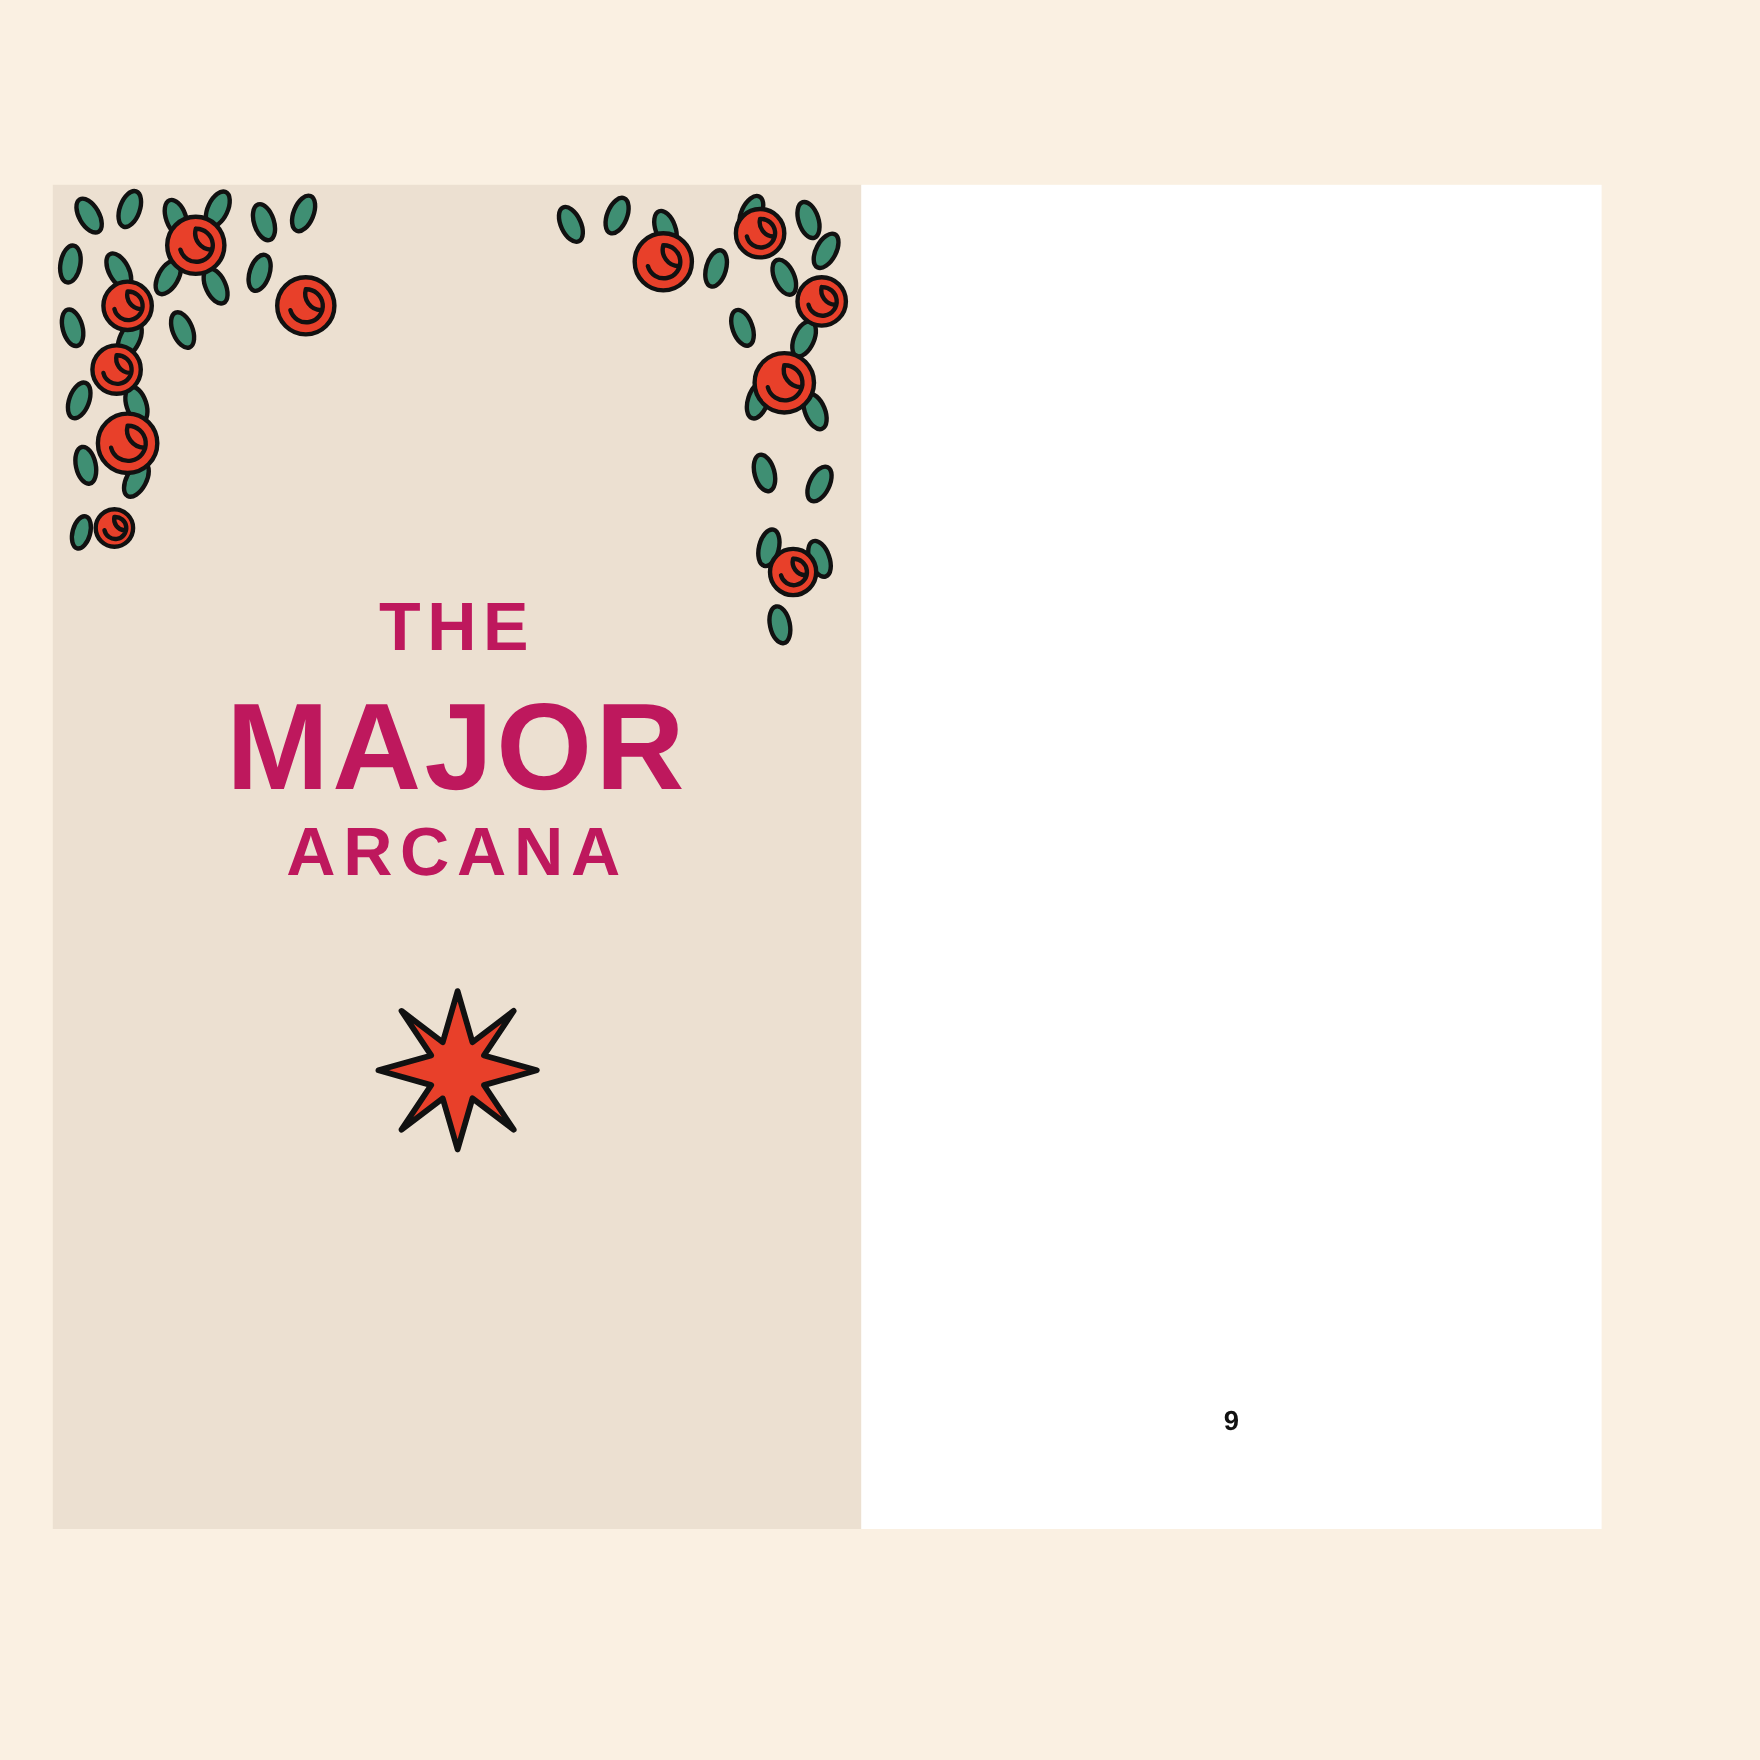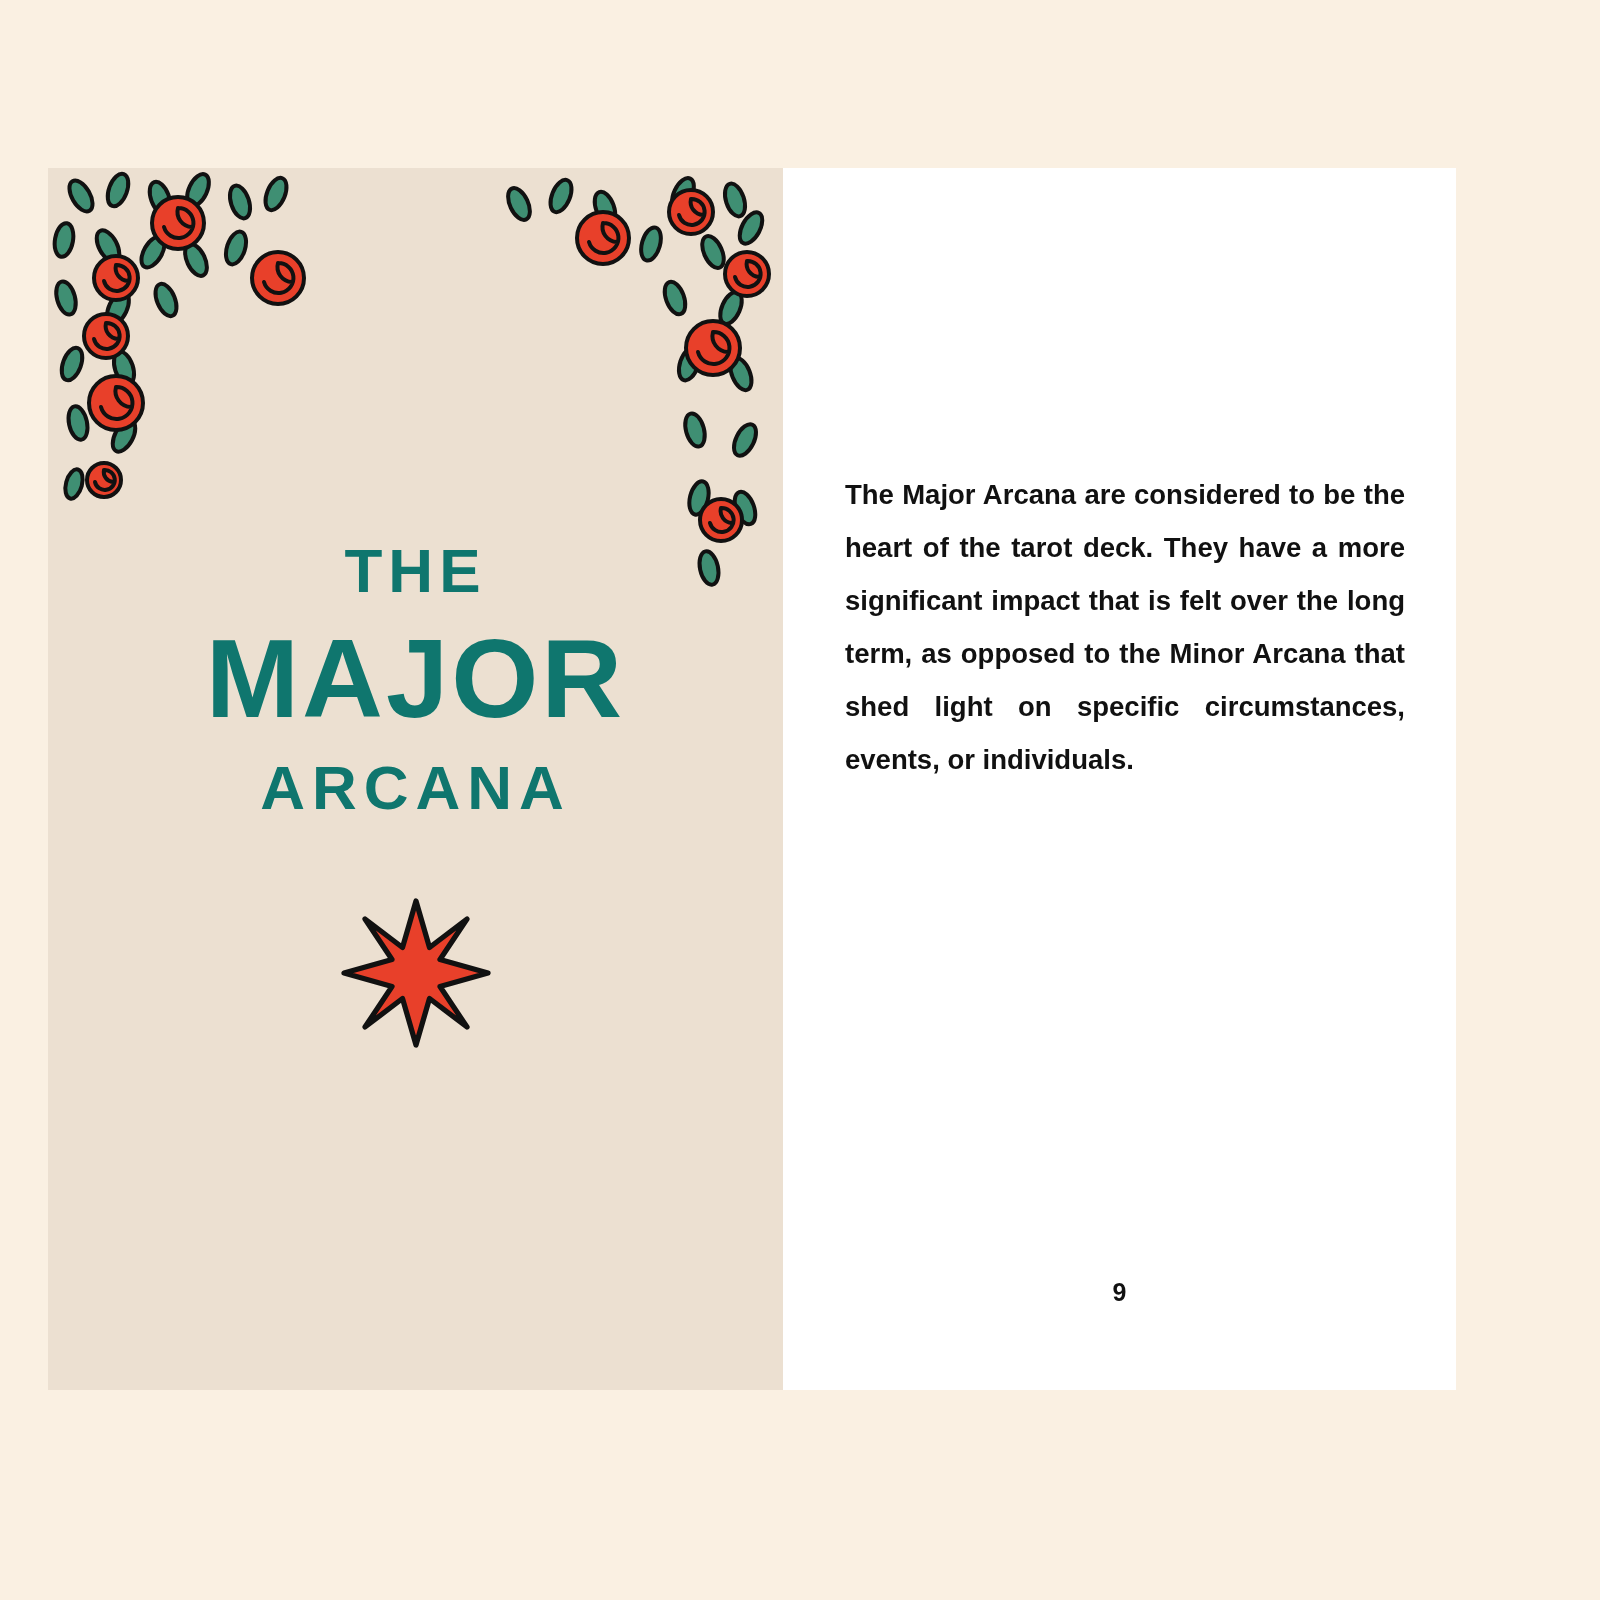--- a/index.html
+++ b/index.html
@@ -39,41 +39,41 @@
   }
   .vine-left  { left: 0px;  top: 0px; }
   .vine-right { right: 0px; top: 0px; }
 
   .title-block {
     position: absolute;
     left: 0;
     right: 0;
     top: 372px;
     text-align: center;
-    color: #0f766e;
+    color: #be185d;
   }
   .title-line1 {
     font-size: 62px;
     font-weight: bold;
     letter-spacing: 6px;
     line-height: 1.0;
   }
   .title-line2 {
     font-size: 112px;
     font-weight: bold;
     letter-spacing: 3px;
     line-height: 1.05;
     margin-top: 18px;
   }
   .title-line3 {
     font-size: 62px;
     font-weight: bold;
     letter-spacing: 7px;
     line-height: 1.0;
-    margin-top: 19px;
+    margin-top: 6px;
   }
 
   .star-wrap {
     position: absolute;
     left: 0;
     right: 0;
     top: 730px;
     display: flex;
     justify-content: center;
   }
@@ -225,18 +225,17 @@
 
     <div class="star-wrap">
       <svg width="150" height="150" viewBox="0 0 100 100">
         <path d="M50 2 L59 33 L84 14 L66 41 L98 50 L66 59 L84 86 L59 67 L50 98 L41 67 L16 86 L34 59 L2 50 L34 41 L16 14 L41 33 Z" fill="#e8402a" stroke="#111111" stroke-width="3.5" stroke-linejoin="round"></path>
       </svg>
     </div>
   </div>
 
   <div class="page-right">
     <div class="body-text">
-      <p class="para para-bold">The Major Arcana are considered to be the heart of the tarot deck. They have a more significant impact that is felt over the long term, as opposed to the Minor Arcana that shed light on specific circumstances, events, or individuals.</p>
     </div>
     <div class="page-number">9</div>
   </div>
 
 </div>
 
 </body></html>

